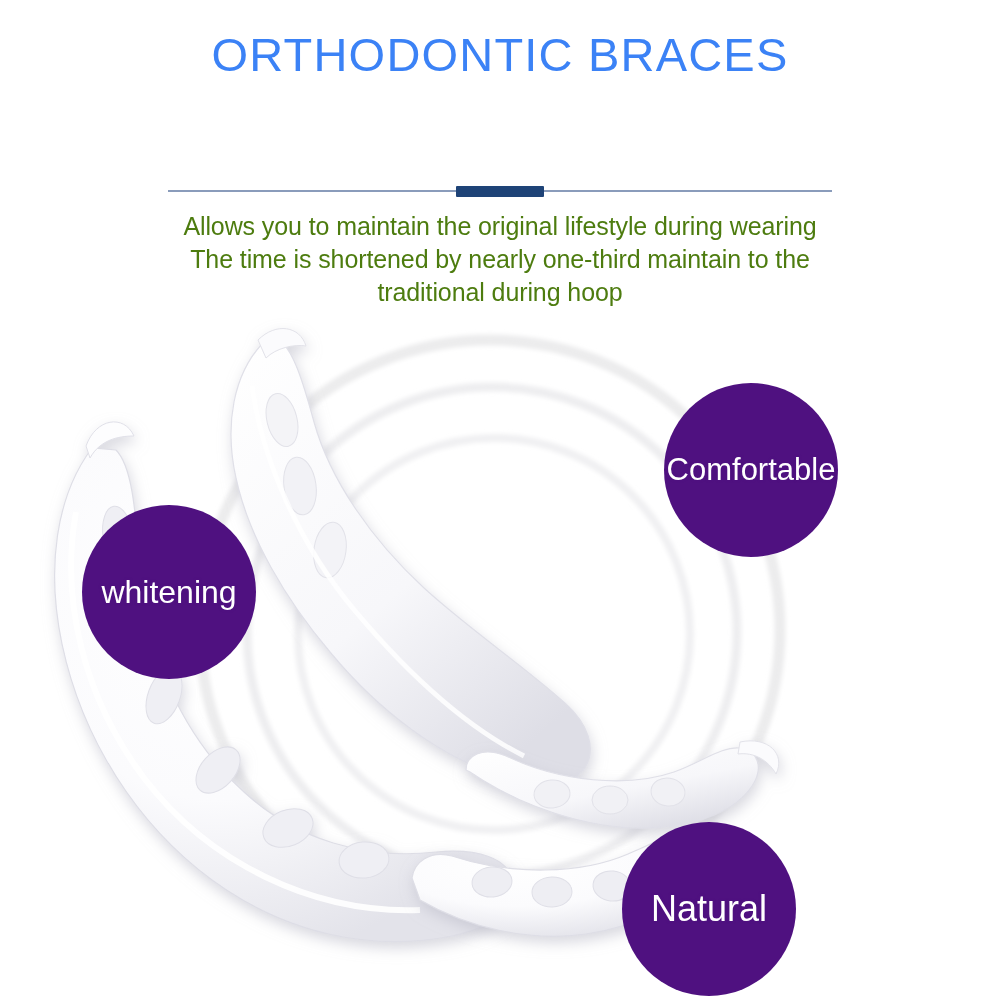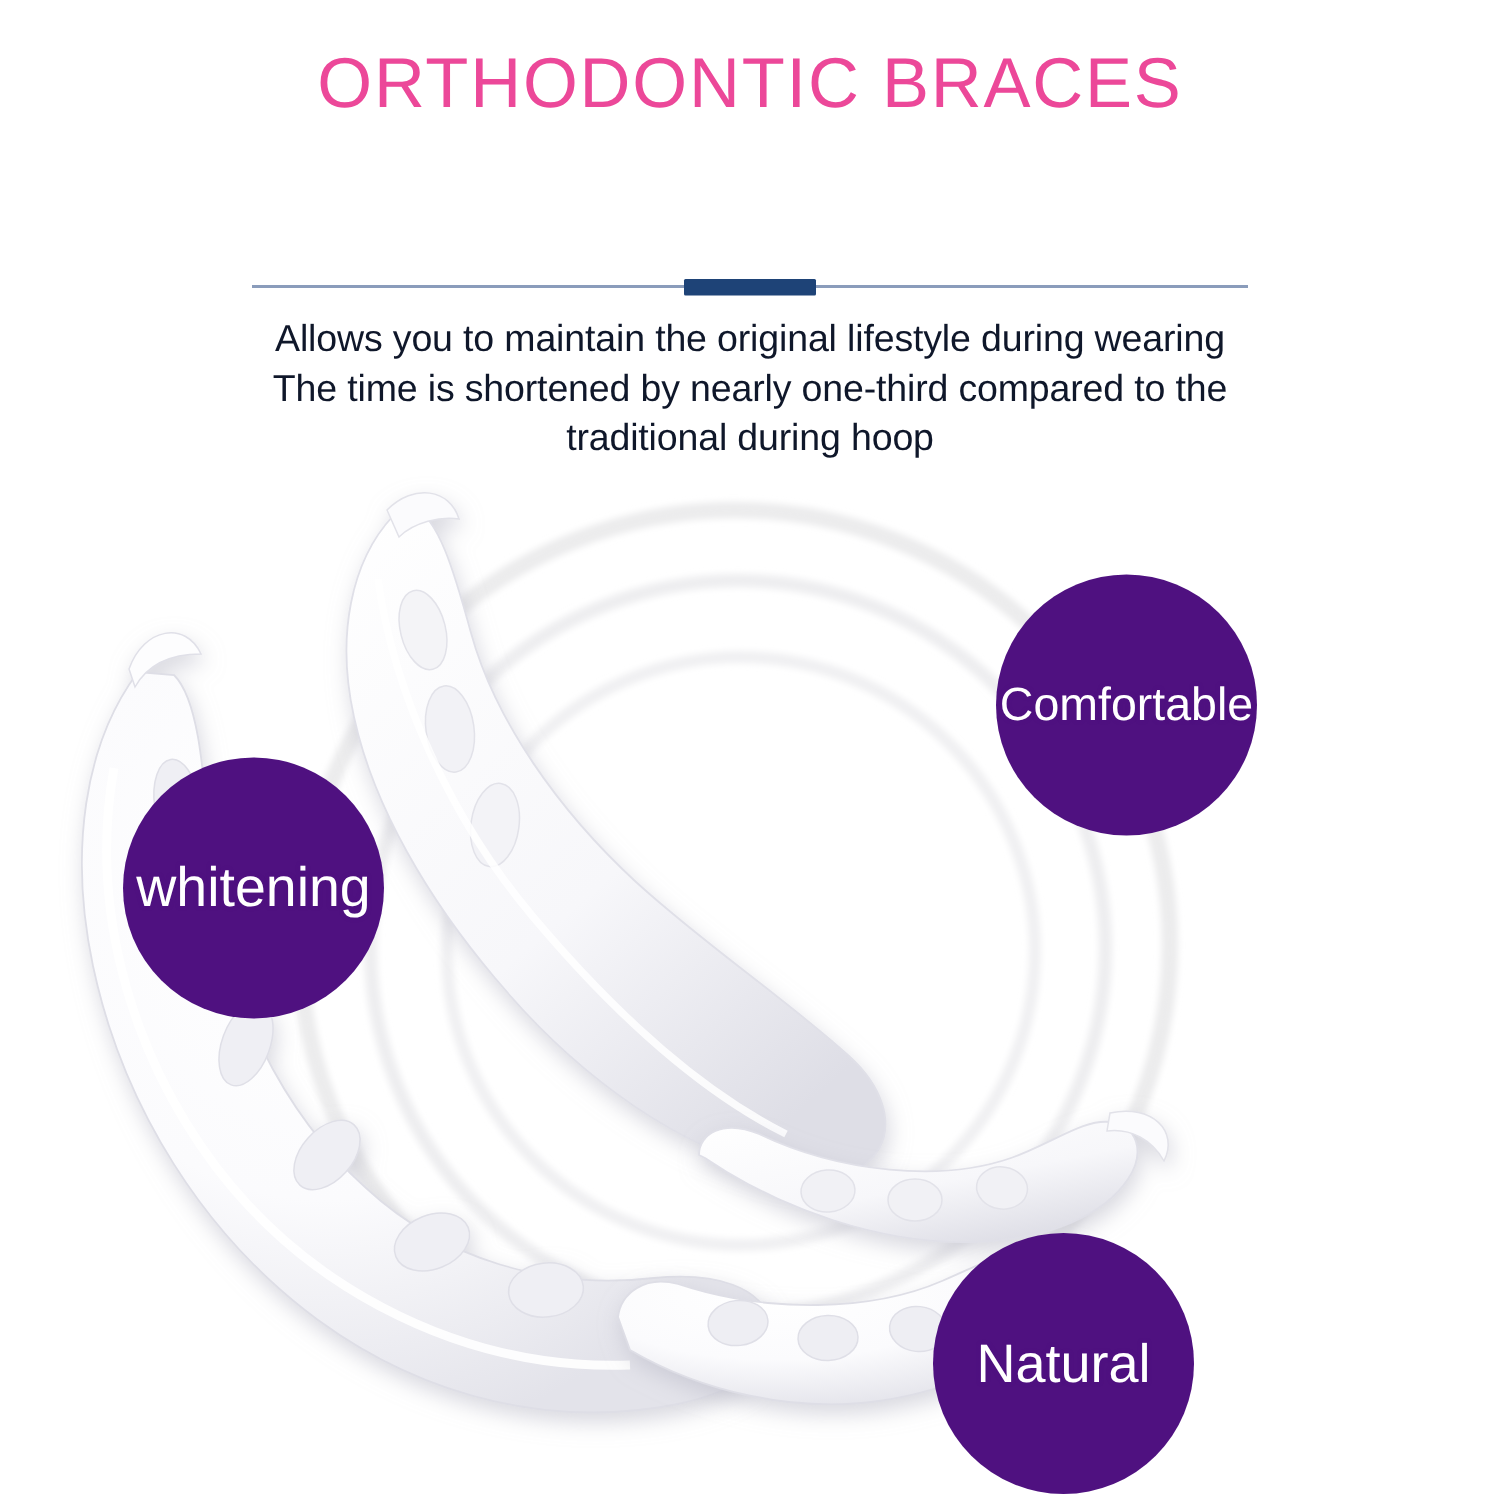--- a/index.html
+++ b/index.html
@@ -25,21 +25,21 @@
   }
   .title-block {
     padding-top:24px;
   }
   .title-line {
     display:block;
     font-family:"Liberation Sans", sans-serif;
     font-weight:300;
     font-size:47px;
     letter-spacing:1.2px;
-    color:#ec4899;
+    color:#3b82f6;
     line-height:1.33;
     -webkit-font-smoothing:antialiased;
   }
 
   
   .divider {
     position:absolute;
     left:168px; top:186px;
     width:664px; height:10px;
   }
@@ -57,21 +57,21 @@
     background:#1e4377;
     border-radius:1px;
   }
 
   
   .subtitle {
     position:absolute;
     left:0; top:210px;
     width:1000px;
     text-align:center;
-    color:#0f172a;
+    color:#4d7c0f;
     font-family:"Liberation Sans", sans-serif;
     font-weight:400;
     font-size:25px;
     line-height:1.31;
     letter-spacing:-0.1px;
   }
   .subtitle span { display:block; white-space:nowrap; }
 
   
   .product-stage {
@@ -94,21 +94,21 @@
     color:#ffffff;
     font-family:"Liberation Sans", sans-serif;
     font-weight:400;
     white-space:nowrap;
     text-shadow:0 0 3px rgba(79,17,128,0.55);
   }
   #badge-whitening {
     left:82px; top:505px;
     width:174px; height:174px;
   }
-  #badge-whitening .badge-label { font-size:37px; }
+  #badge-whitening .badge-label { font-size:32px; }
 
   #badge-comfortable {
     left:664px; top:383px;
     width:174px; height:174px;
   }
   #badge-comfortable .badge-label { font-size:31px; }
 
   #badge-natural {
     left:622px; top:822px;
     width:174px; height:174px;
@@ -126,21 +126,21 @@
     </div>
   </div>
 
   <div class="divider">
     <div class="divider-line"></div>
     <div class="divider-center"></div>
   </div>
 
   <div class="subtitle">
     <span>Allows you to maintain the original lifestyle during wearing</span>
-    <span>The time is shortened by nearly one-third compared to the</span>
+    <span>The time is shortened by nearly one-third maintain to the</span>
     <span>traditional during hoop</span>
   </div>
 
   <div class="product-stage">
     <svg width="1000" height="700" viewBox="0 0 1000 700" xmlns="http://www.w3.org/2000/svg">
       <defs>
         <radialGradient id="veneerShade" cx="35%" cy="30%" r="75%">
           <stop offset="0%" stop-color="#ffffff"></stop>
           <stop offset="55%" stop-color="#fbfbfd"></stop>
           <stop offset="100%" stop-color="#e3e3ea"></stop>

